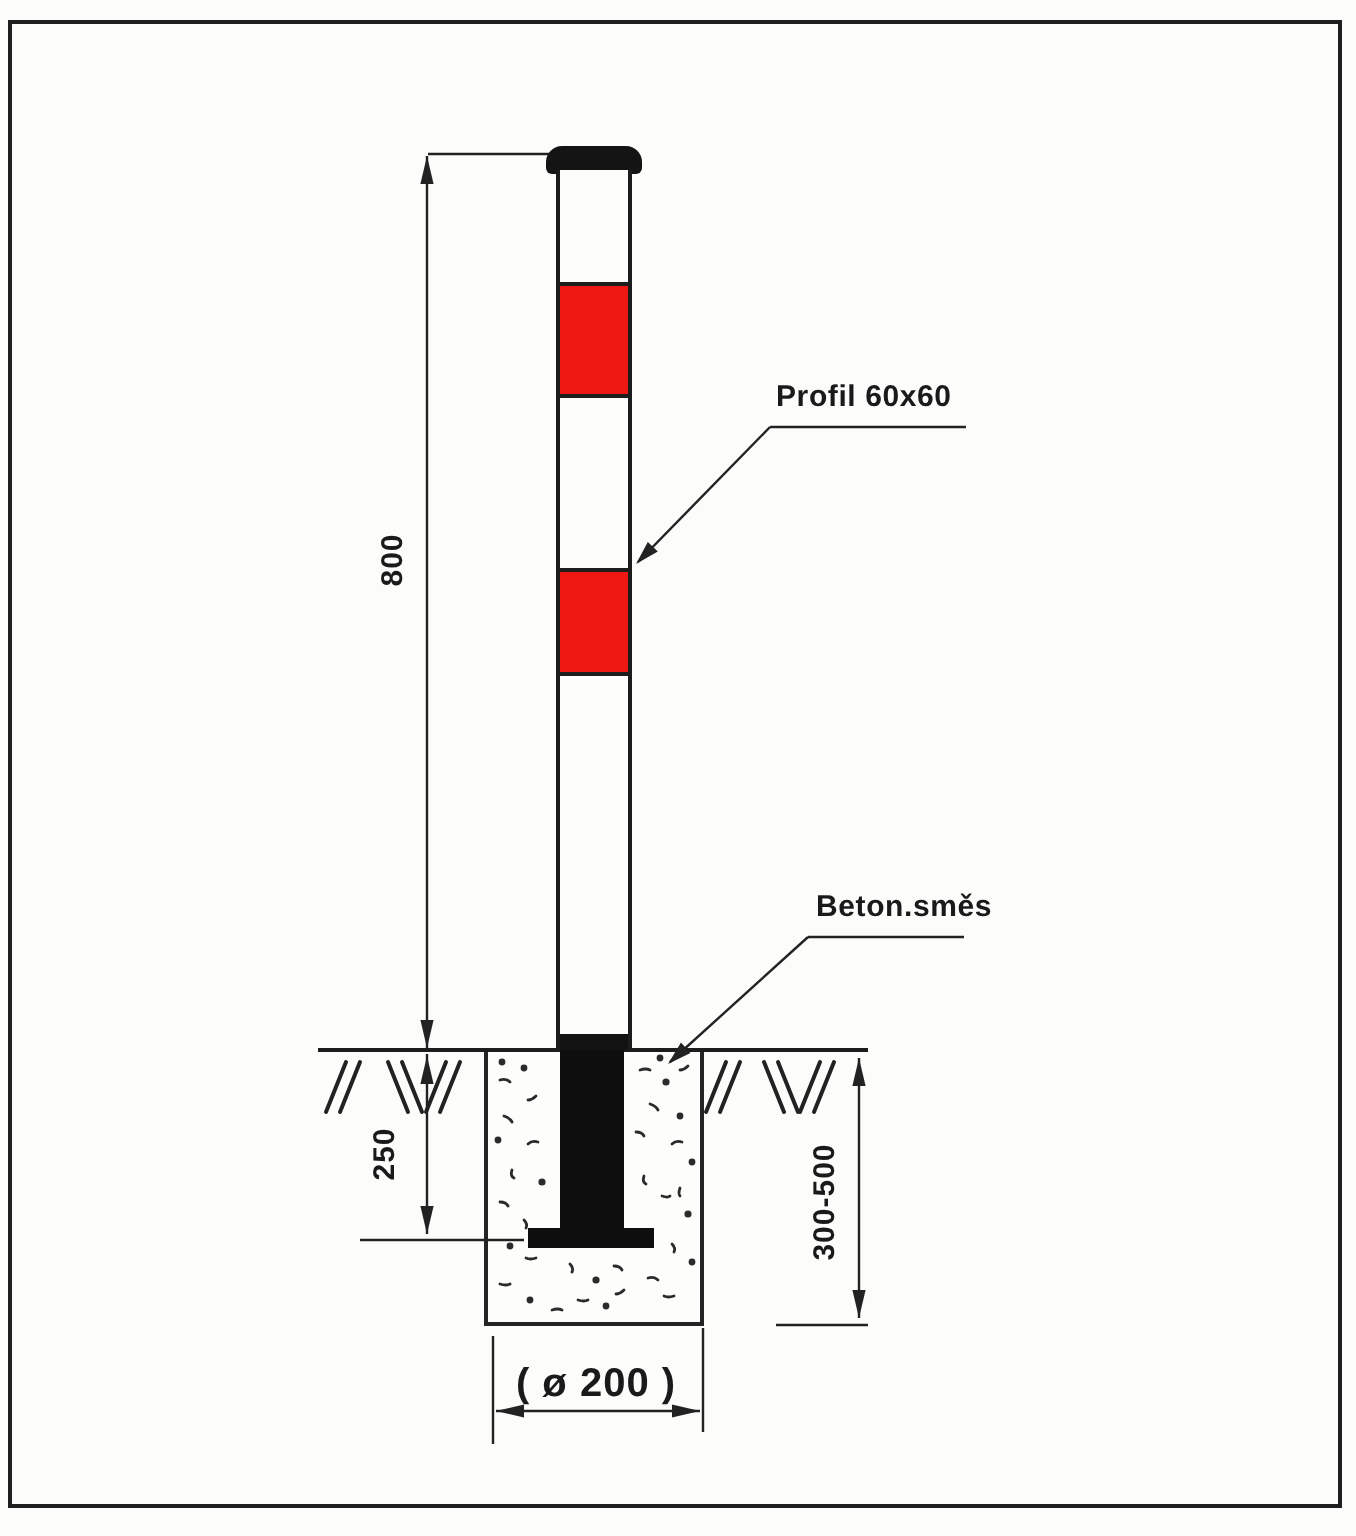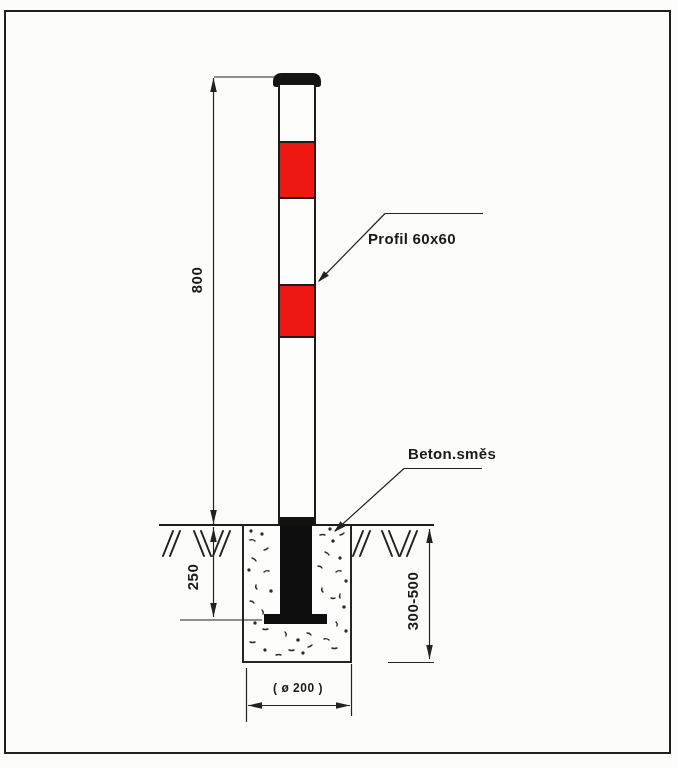--- a/index.html
+++ b/index.html
@@ -48,21 +48,21 @@
   
   .lbl{
     position:absolute;font-weight:bold;font-size:15px;white-space:nowrap;
     color:#1a1a1a;letter-spacing:0.3px;
   }
   .dim{
     position:absolute;font-weight:bold;font-size:15px;color:#1a1a1a;
     text-align:center;letter-spacing:0.5px;
   }
   .vert{transform:rotate(-90deg);}
-  .dim200{font-size:12px;}
+  .dim200{font-size:20px;}
 </style>
 </head>
 <body>
 
 <div class="page">
   <div class="frame"></div>
 
   <div class="concrete"></div>
 
   <svg class="lines" viewBox="0 0 678 768" xmlns="http://www.w3.org/2000/svg">
@@ -173,20 +173,20 @@
 
   <div class="cap"></div>
   <div class="post">
     <div class="stripe s1"></div>
     <div class="stripe s2"></div>
     <div class="collar"></div>
   </div>
   <div class="column"></div>
   <div class="flange"></div>
 
-  <div class="lbl" style="left:368px;top:190px;margin-top:40px;">Profil 60x60</div>
+  <div class="lbl" style="left:388px;top:190px;">Profil 60x60</div>
   <div class="lbl" style="left:408px;top:445px;">Beton.směs</div>
 
   <div class="dim vert" style="left:167px;top:271px;width:60px;height:18px;">800</div>
   <div class="dim vert" style="left:163px;top:568px;width:60px;height:18px;">250</div>
   <div class="dim vert" style="left:373px;top:592px;width:80px;height:18px;">300-500</div>
   <div class="dim dim200" style="left:238px;top:681px;width:120px;">( ø 200 )</div>
 </div>
 
 </body></html>

